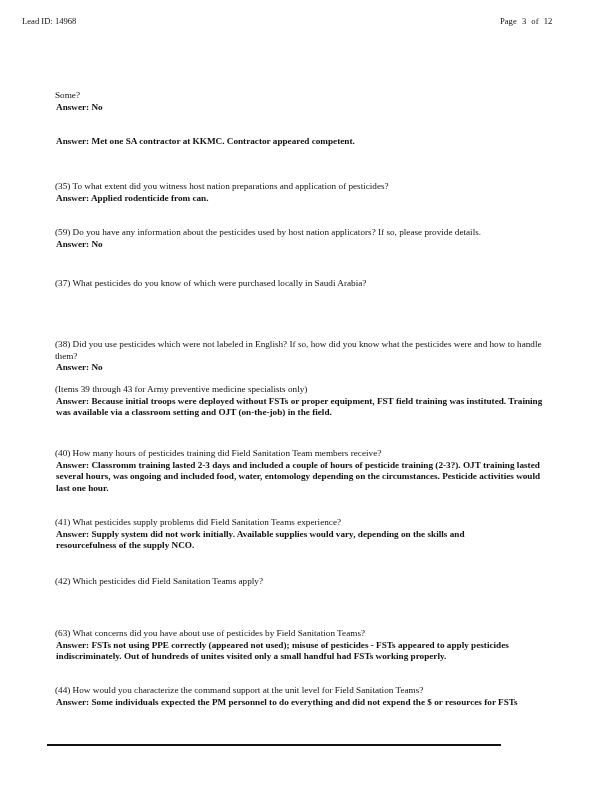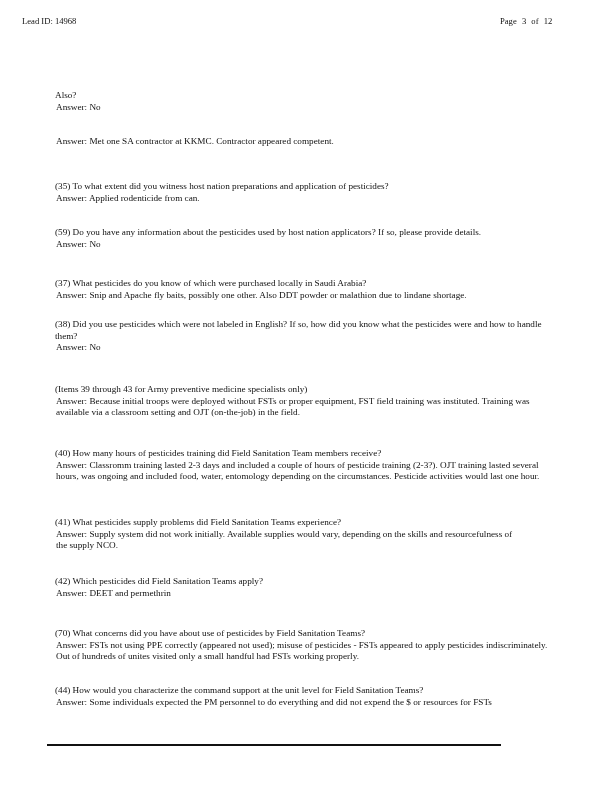--- a/index.html
+++ b/index.html
@@ -4,59 +4,58 @@
 <style>
   html, body { margin: 0; padding: 0; background: #ffffff; }
   body { width: 611px; height: 792px; position: relative; overflow: hidden;
          font-family: "Liberation Serif", "DejaVu Serif", serif; color: #111; font-size: 9.2px; line-height: 11.6px; }
   .hdr { position: absolute; top: 16px; font-size: 8.6px; }
   .hdr-left { left: 22px; }
   .hdr-right { left: 500px; }
   .hdr-right span { margin-right: 3px; }
   .blk { position: absolute; left: 55px; width: 540px; }
   .q { display: block; }
-  .a { display: block; padding-left: 1px; }
+  .a { display: block; padding-left: 1px; font-weight: bold; }
   .rule { position: absolute; left: 47px; top: 744px; width: 454px; height: 2px; background: #111; }
 </style>
 </head>
 <body>
 
 <div class="hdr hdr-left">Lead ID: 14968</div>
 <div class="hdr hdr-right">
   <span>Page</span>
   <span>3</span>
   <span>of</span>
   <span>12</span>
 </div>
 
 <div class="blk" style="top:90px">
-  <span class="q">Also?</span>
+  <span class="q">Some?</span>
   <span class="a">Answer:  No</span>
 </div>
 
 <div class="blk" style="top:136px">
   <span class="a">Answer:  Met one SA contractor at KKMC.  Contractor appeared competent.</span>
 </div>
 
 <div class="blk" style="top:181px">
   <span class="q">(35)  To what extent did you witness host nation preparations and application of pesticides?</span>
   <span class="a">Answer:  Applied rodenticide from can.</span>
 </div>
 
 <div class="blk" style="top:227px">
   <span class="q">(59)  Do you have any information about the pesticides used by host nation applicators?  If so, please provide details.</span>
   <span class="a">Answer:  No</span>
 </div>
 
 <div class="blk" style="top:278px">
   <span class="q">(37)  What pesticides do you know of which were purchased locally in Saudi Arabia?</span>
-  <span class="a">Answer:  Snip and Apache fly baits, possibly one other.  Also DDT powder or malathion due to lindane shortage.</span>
 </div>
 
-<div class="blk" style="top:319px; width:500px">
+<div class="blk" style="top:339px; width:500px">
   <span class="q">(38)  Did you use pesticides which were not labeled in English?  If so, how did you know what the pesticides were and how to handle them?</span>
   <span class="a">Answer:  No</span>
 </div>
 
 <div class="blk" style="top:384px; width:500px">
   <span class="q">(Items 39 through 43 for Army preventive medicine specialists only)</span>
   <span class="a">Answer:  Because initial troops were deployed without FSTs or proper equipment, FST field training was instituted. Training was available via a classroom setting and OJT (on-the-job) in the field.</span>
 </div>
 
 <div class="blk" style="top:448px; width:500px">
@@ -64,25 +63,24 @@
   <span class="a">Answer:  Classromm training lasted 2-3 days and included a couple of hours of pesticide training (2-3?).  OJT training lasted several hours, was ongoing and included food, water, entomology depending on the circumstances.  Pesticide activities would last one hour.</span>
 </div>
 
 <div class="blk" style="top:517px; width:460px">
   <span class="q">(41)  What pesticides supply problems did Field Sanitation Teams experience?</span>
   <span class="a">Answer:  Supply system did not work initially.  Available supplies would vary, depending on the skills and resourcefulness of the supply NCO.</span>
 </div>
 
 <div class="blk" style="top:576px">
   <span class="q">(42)  Which pesticides did Field Sanitation Teams apply?</span>
-  <span class="a">Answer:  DEET and permethrin</span>
 </div>
 
 <div class="blk" style="top:628px; width:500px">
-  <span class="q">(70)  What concerns did you have about use of pesticides by Field Sanitation Teams?</span>
+  <span class="q">(63)  What concerns did you have about use of pesticides by Field Sanitation Teams?</span>
   <span class="a">Answer:   FSTs not using PPE correctly (appeared not used); misuse of pesticides - FSTs appeared to apply pesticides indiscriminately.  Out of hundreds of unites visited only a small handful had FSTs working properly.</span>
 </div>
 
 <div class="blk" style="top:685px; width:560px; white-space:nowrap">
   <span class="q">(44)  How would you characterize the command support at the unit level for Field Sanitation Teams?</span>
   <span class="a">Answer:  Some individuals expected the PM personnel to do everything and did not expend the $ or resources for FSTs</span>
 </div>
 
 <div class="rule"></div>
 

